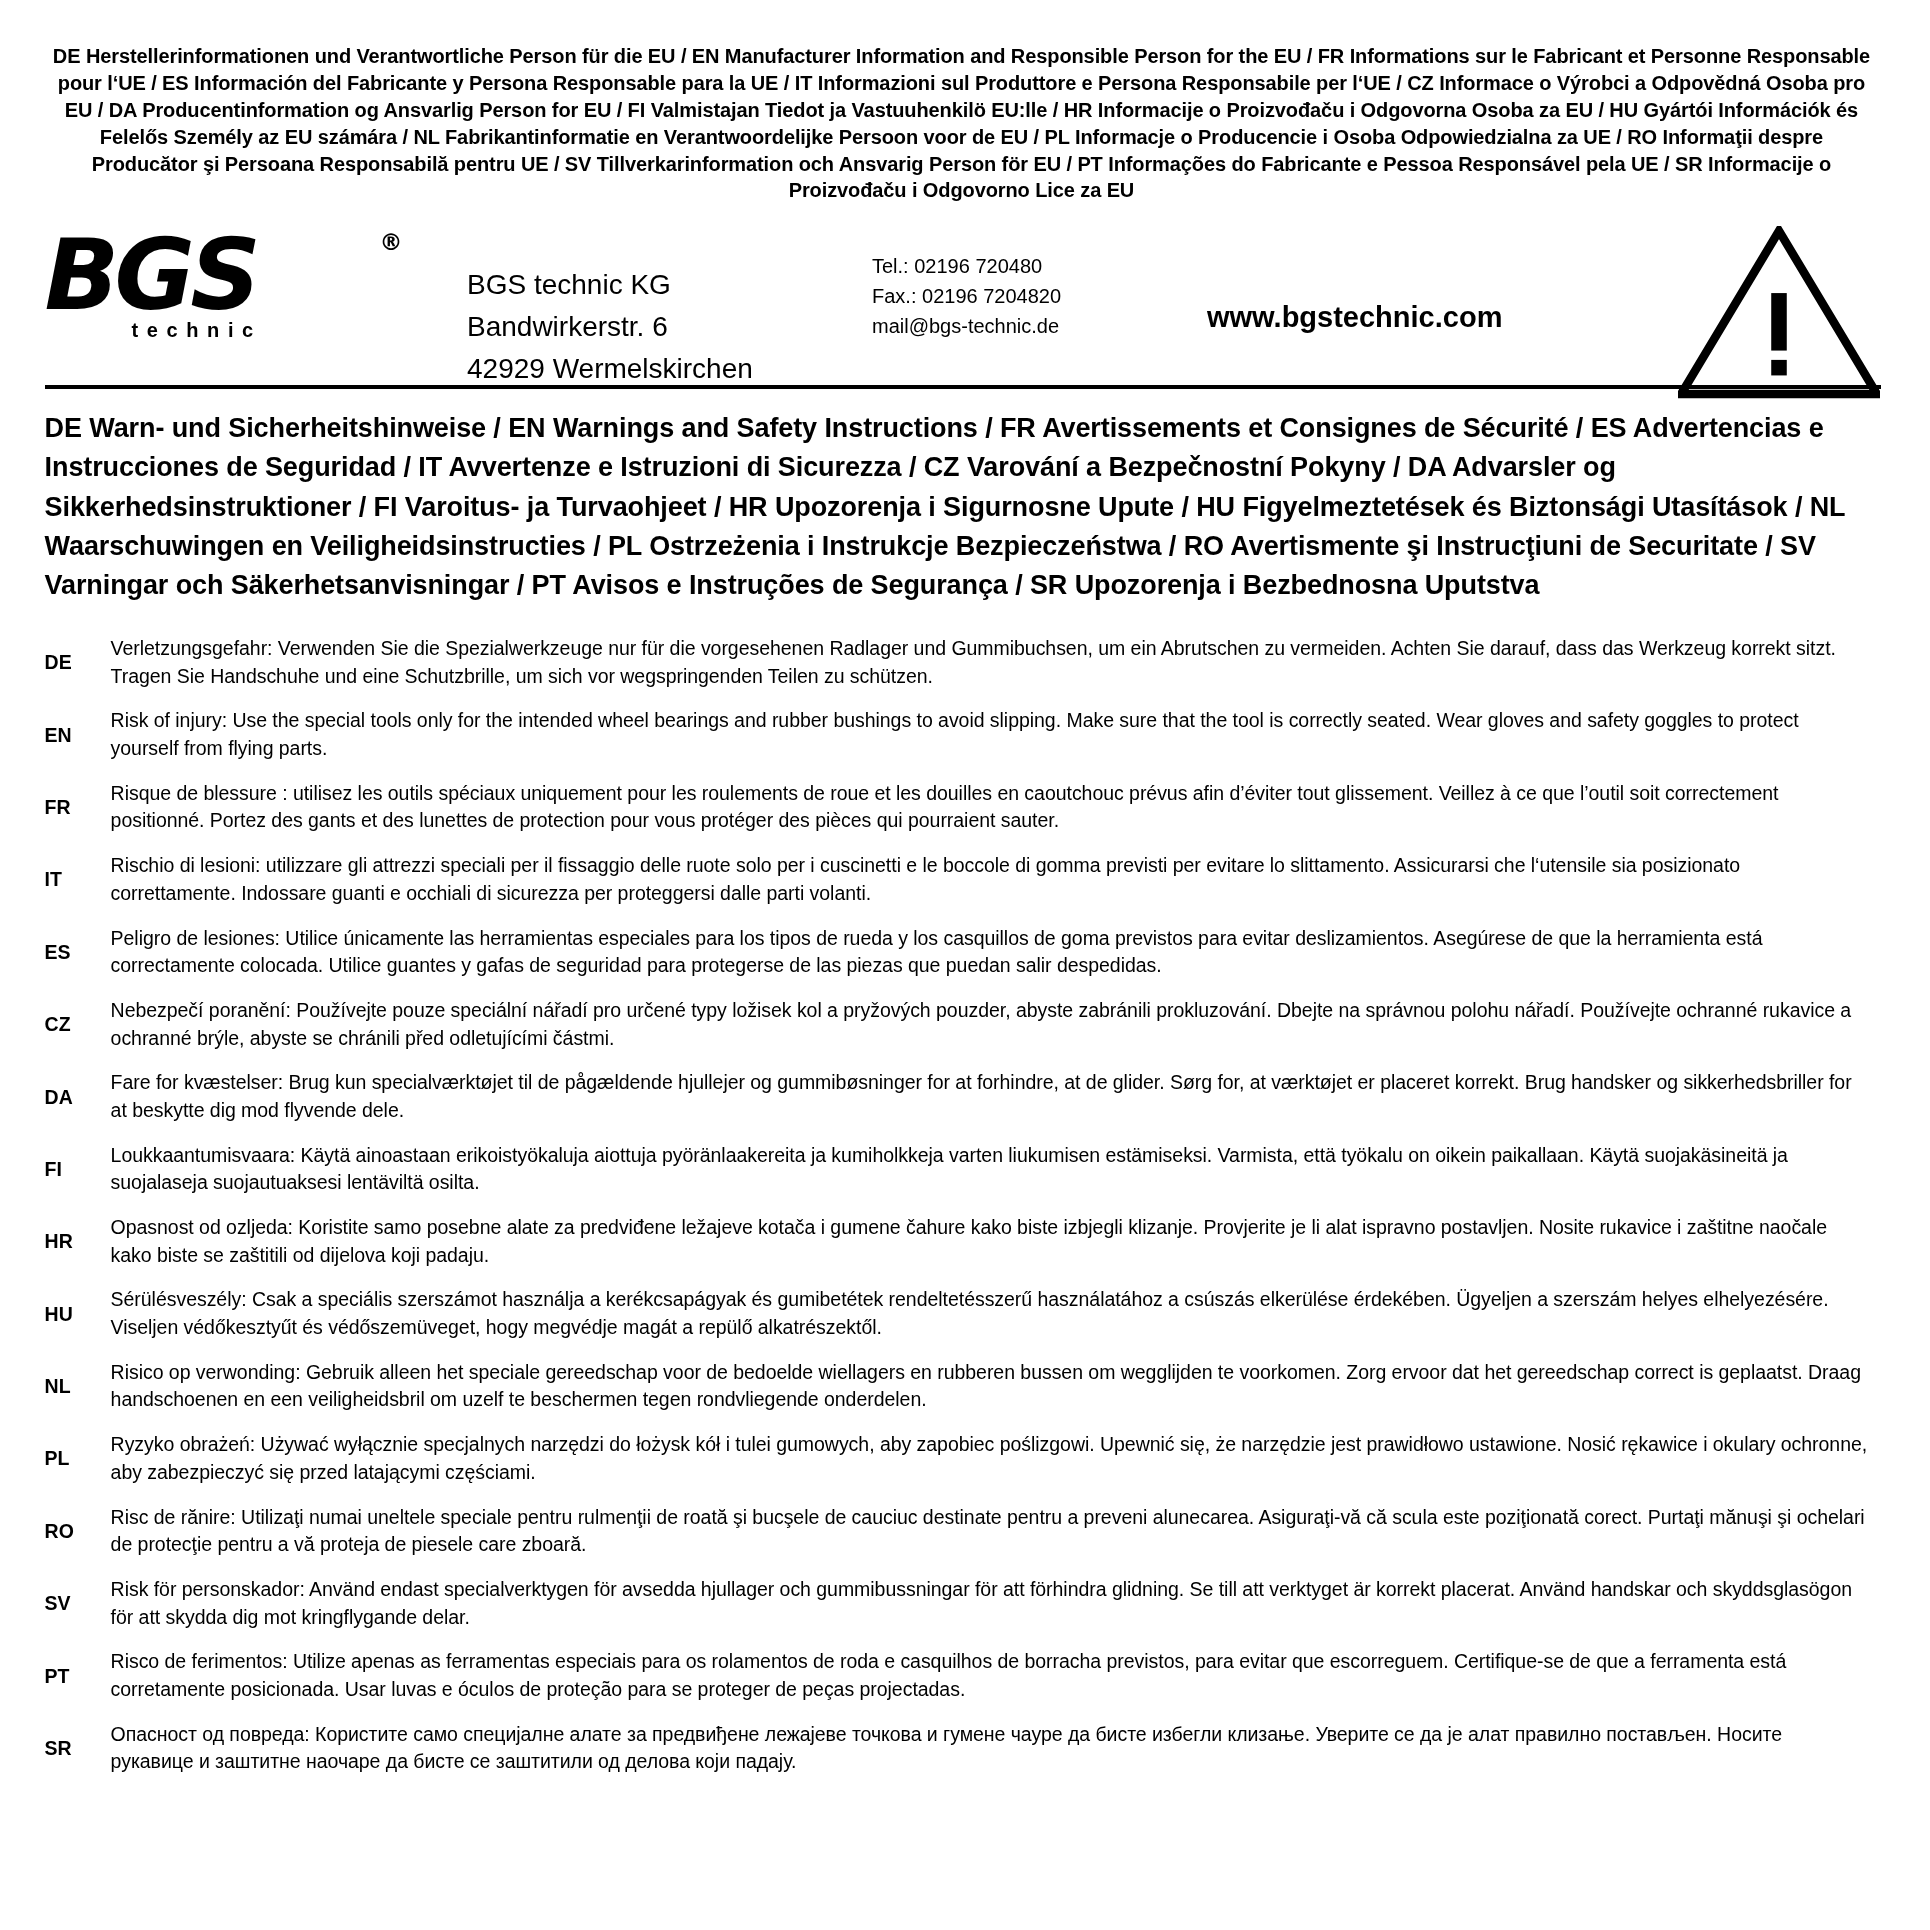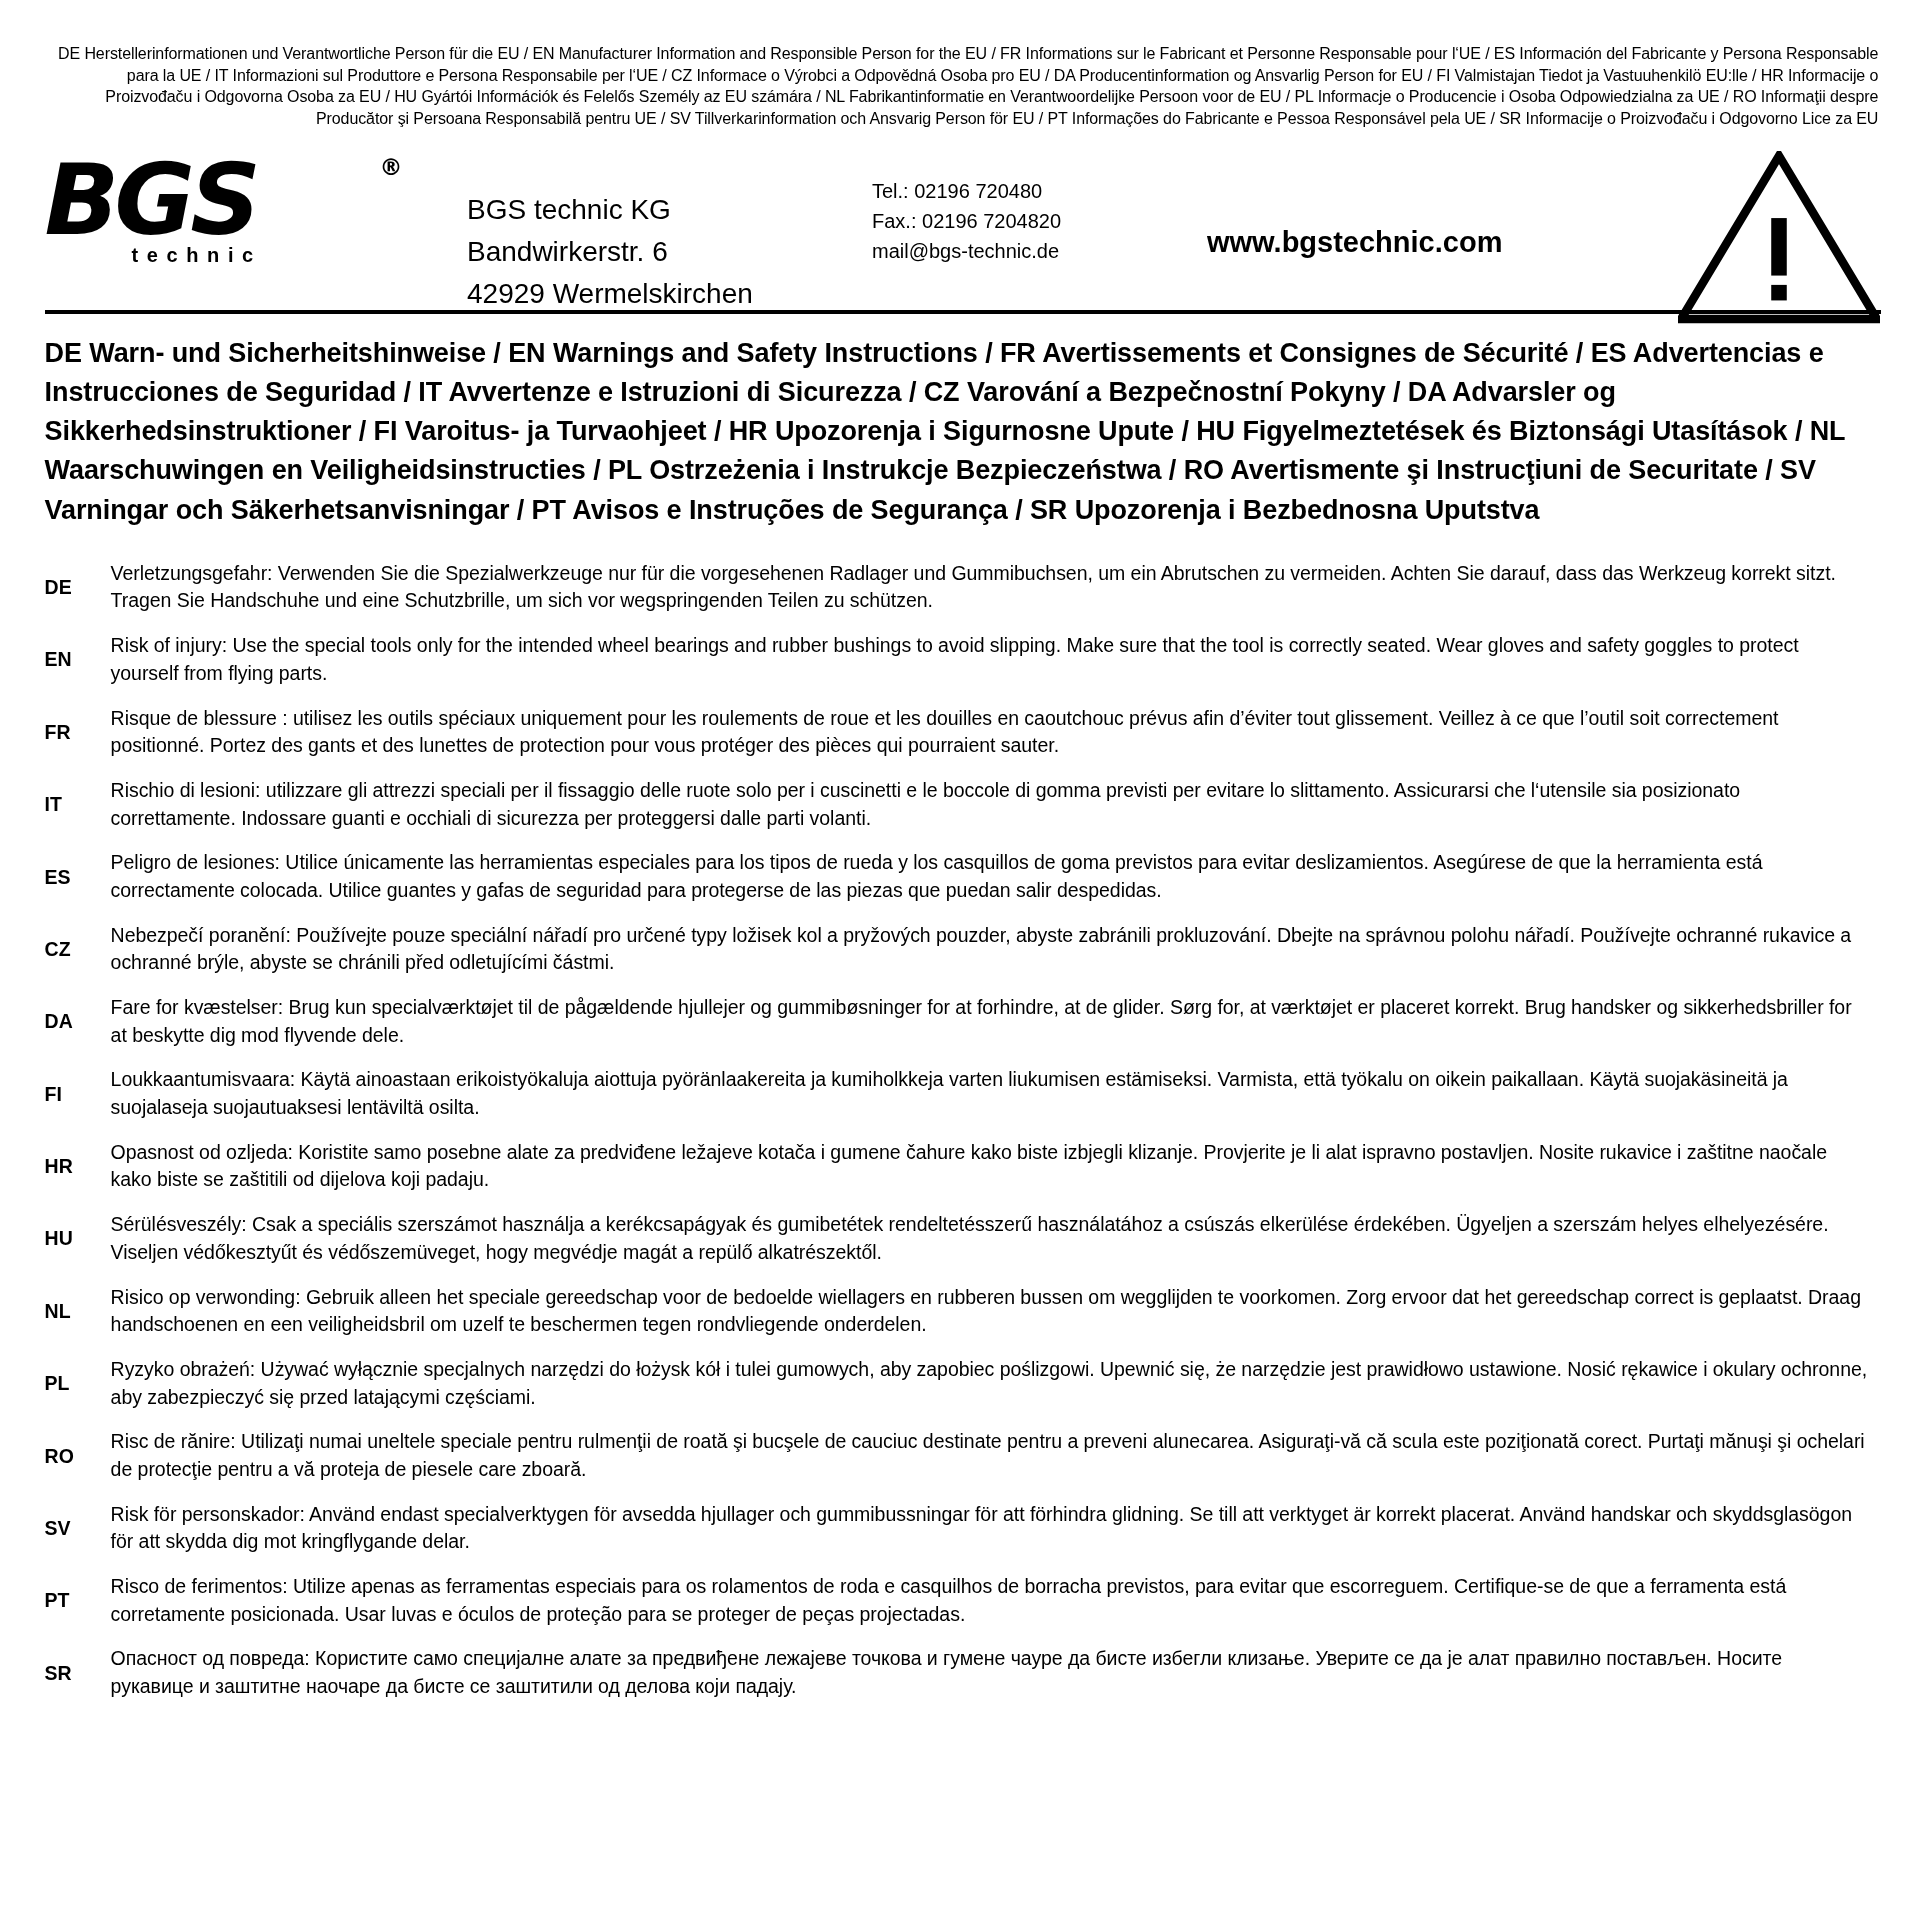--- a/index.html
+++ b/index.html
@@ -17,25 +17,25 @@
   .page {
     position: relative;
     width: 1930px;
     height: 1930px;
     box-sizing: border-box;
     padding: 43px 47px 0 43px;
   }
 
   
   .doc-title {
-    font-size: 16px;
-    font-weight: normal;
+    font-size: 20px;
+    font-weight: bold;
     line-height: 1.345;
     letter-spacing: -0.1px;
-    text-align: right;
+    text-align: center;
     margin: 0 0 0 0;
     padding: 0 4.7px 0 1.6px;
   }
 
   
   .company-band {
     position: relative;
     margin-top: 14px;
     height: 167px;
   }

